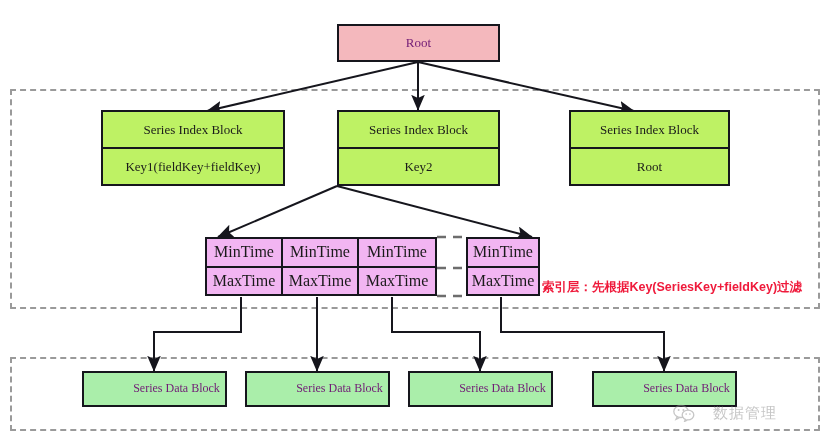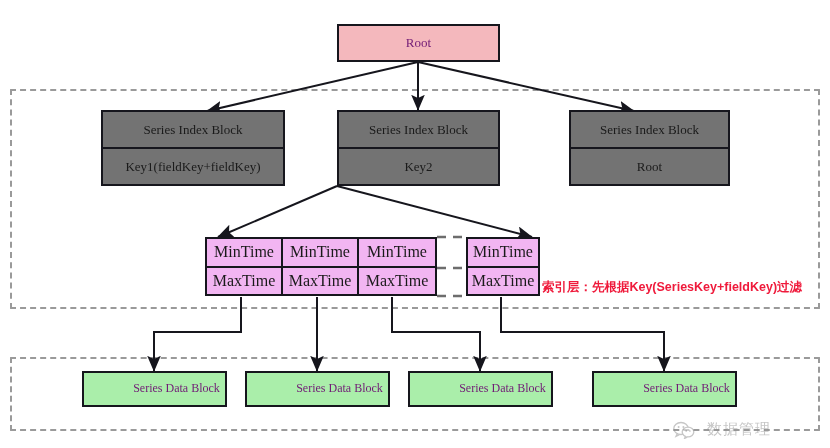--- a/index.html
+++ b/index.html
@@ -5,34 +5,34 @@
   html,body{margin:0;padding:0;background:#ffffff;}
   body{font-family:"Liberation Serif","DejaVu Serif",serif;}
   #canvas{position:relative;width:830px;height:448px;background:#fff;overflow:hidden;}
 
   .dashbox{position:absolute;border:2px dashed #9a9a9a;box-sizing:border-box;border-radius:1px;}
 
   .node{position:absolute;box-sizing:border-box;border:2px solid #16161d;
         display:flex;align-items:center;justify-content:center;text-align:center;
         font-size:13px;color:#701a75;line-height:1.1;}
   .root{background:#f4b8bd;}
-  .sib-split{position:absolute;box-sizing:border-box;border:2px solid #16161d;background:#737373;display:flex;flex-direction:column;}
+  .sib-split{position:absolute;box-sizing:border-box;border:2px solid #16161d;background:#bef264;display:flex;flex-direction:column;}
   .sib-split .r{flex:1;display:flex;align-items:center;justify-content:center;font-size:13px;color:#1a1a1a;}
   .sib-split .r.top{border-bottom:2px solid #16161d;}
   .tcell{position:absolute;box-sizing:border-box;border:2px solid #16161d;background:#f2b5f2;display:flex;flex-direction:column;}
   .tcell .r{flex:1;display:flex;align-items:center;justify-content:center;font-size:16px;color:#1a1a1a;}
   .tcell .r.top{border-bottom:2px solid #16161d;}
   .sdb{background:#aaeeaa;font-size:12px;padding-left:44px;}
 
   svg.ov{position:absolute;left:0;top:0;width:830px;height:448px;overflow:visible;pointer-events:none;}
 
   .note{position:absolute;color:#ef1a3b;font-weight:bold;font-size:12.5px;line-height:1.35;
         font-family:"Liberation Sans","DejaVu Sans",sans-serif;white-space:pre;}
 
-  .wm{position:absolute;display:flex;align-items:flex-end;gap:12px;opacity:.5;margin-top:16px;}
+  .wm{position:absolute;display:flex;align-items:flex-start;gap:18px;opacity:.5;}
   .wm-txt{font-size:15px;color:#8e8e8e;font-family:"Liberation Sans","DejaVu Sans",sans-serif;letter-spacing:1px;}
 </style>
 </head>
 <body>
 
 <div id="canvas">
 
   <div class="dashbox" style="left:10px;top:89px;width:810px;height:220px;"></div>
   <div class="dashbox" style="left:10px;top:357px;width:810px;height:74px;"></div>
 

